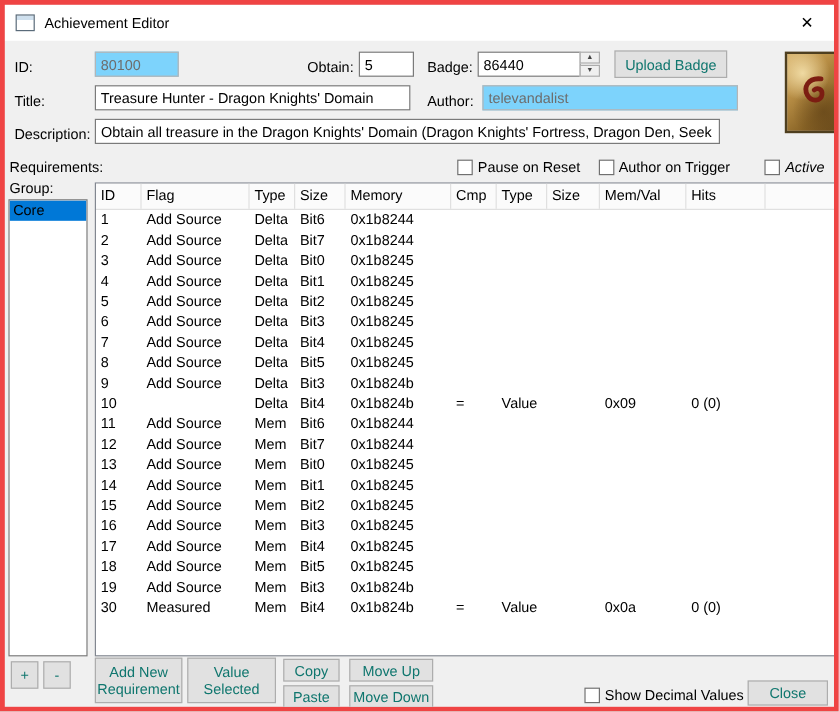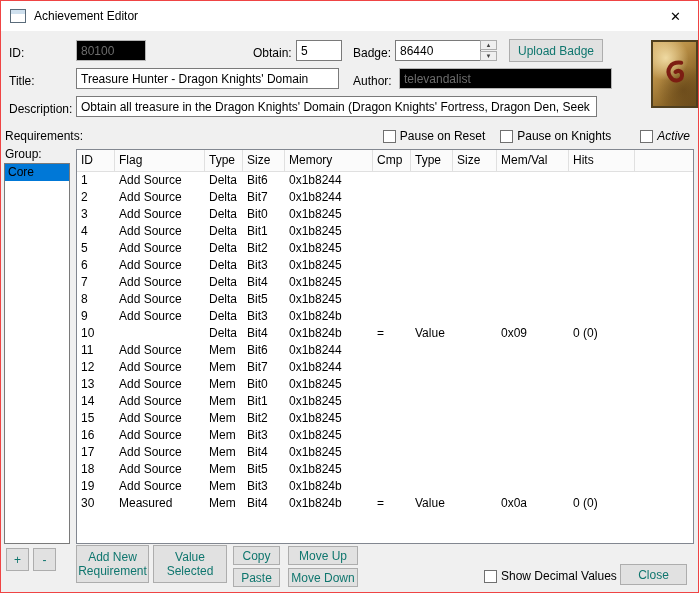--- a/index.html
+++ b/index.html
@@ -1,18 +1,18 @@
 <!DOCTYPE html>
 <html><head>
 <meta charset="utf-8">
 <style>
   html,body { margin:0; padding:0; background:#d8d8d8; }
   .win {
     position:relative; width:699px; height:593px; background:#f0f0f0;
-    border:1px solid #ef4444; box-sizing:border-box; overflow:hidden;
+    border:4px solid #ef4444; box-sizing:border-box; overflow:hidden;
     font-family:"Liberation Sans", sans-serif; font-size:12px; color:#000;
   }
   .abs { position:absolute; }
   .titlebar {
     position:absolute; top:0; left:0; right:0; height:30px; background:#ffffff;
     display:flex; align-items:center;
   }
   .app-icon {
     width:16px; height:14px; margin-left:9px; border:1px solid #5a6b7a;
     background:linear-gradient(#cfe0ee 0 4px, #ffffff 4px); box-sizing:border-box;
@@ -21,21 +21,21 @@
   .close-btn {
     position:absolute; right:0; top:0; width:45px; height:30px; border:none;
     background:transparent; font-size:13px; line-height:30px; text-align:center; color:#000;
     font-family:"DejaVu Sans", sans-serif; cursor:default;
   }
   .lbl { position:absolute; white-space:nowrap; }
   .field {
     position:absolute; box-sizing:border-box; height:21px; border:1px solid #7a7a7a;
     background:#fff; font:inherit; padding:0 4px; color:#000; outline:none;
   }
-  .field.ro { background:#000000; color:#6d6d6d; border-color:#b5b5b5; }
+  .field.ro { background:#7dd3fc; color:#6d6d6d; border-color:#b5b5b5; }
   .btn {
     position:absolute; box-sizing:border-box; background:#e1e1e1; border:1px solid #adadad;
     font:inherit; color:#0f766e; text-align:center; padding:0; cursor:default;
   }
   .btn.multiline { line-height:14px; }
   .spinner { position:absolute; display:flex; flex-direction:column; }
   .spin-btn {
     width:17px; height:10px; box-sizing:border-box; background:#f0f0f0; border:1px solid #adadad;
     font-size:6px; line-height:7px; text-align:center; padding:0; color:#444;
   }
@@ -116,21 +116,21 @@
   <input class="field" style="left: 75px; top: 95px; width: 521px;" value="Obtain all treasure in the Dragon Knights' Domain (Dragon Knights' Fortress, Dragon Den, Seek Valley)">
 
   <div class="lbl" style="left:4px; top:128px;">Requirements:</div>
   <div class="checks">
     <label class="cb-row">
       <span class="cb"></span>
       <span>Pause on Reset</span>
     </label>
     <label class="cb-row">
       <span class="cb"></span>
-      <span>Pause on Knights</span>
+      <span>Author on Trigger</span>
     </label>
     <label class="cb-row" style="margin-left:14px;font-style:italic;">
       <span class="cb"></span>
       <span>Active</span>
     </label>
   </div>
 
   <div class="lbl" style="left:4px; top:146px;">Group:</div>
   <div class="listbox" id="group-list">
       <div class="list-item sel">Core</div>

